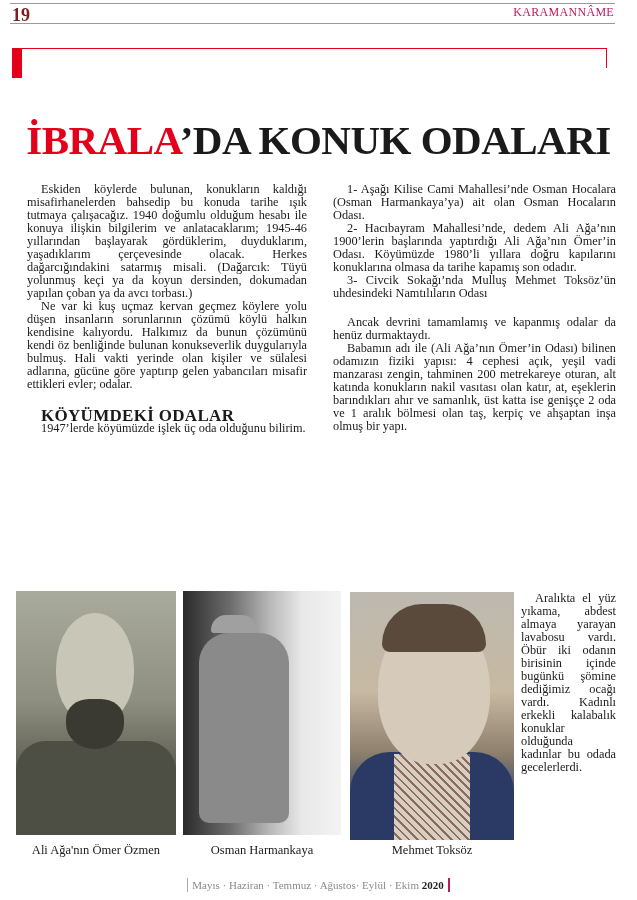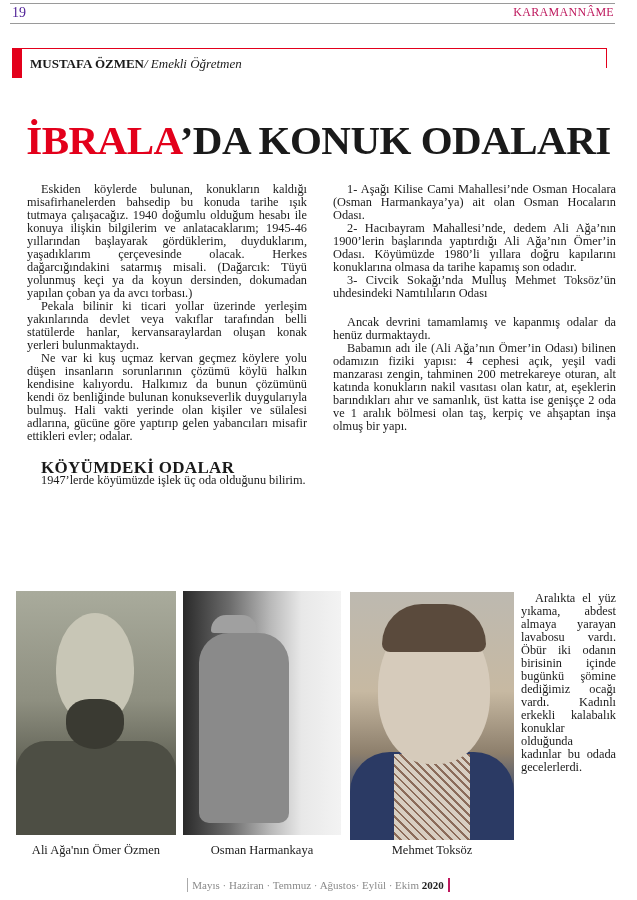--- a/index.html
+++ b/index.html
@@ -1,20 +1,20 @@
 <!DOCTYPE html>
 <html><head>
 <meta charset="utf-8">
 <style>
   * { margin: 0; padding: 0; box-sizing: border-box; }
   html, body { width: 637px; height: 900px; background: #ffffff; overflow: hidden; }
   body { position: relative; font-family: "Liberation Serif", "DejaVu Serif", serif; color: #1a1a1a; }
 
   .top-rule { position: absolute; left: 10px; width: 605px; height: 1px; background: #9a9a9a; }
-  .page-num { position: absolute; left: 12px; top: 5px; font-size: 14px; font-weight: normal; color: #4c1d95; }
+  .page-num { position: absolute; left: 12px; top: 5px; font-size: 18px; font-weight: bold; color: #7f1d1d; }
   .mag-name { position: absolute; right: 23px; top: 5px; font-size: 12px; letter-spacing: 0.3px; color: #be185d; }
 
   .author-bar { position: absolute; left: 12px; top: 48px; width: 605px; height: 30px; }
   .author-bar .red-block { position: absolute; left: 0; top: 0; width: 10px; height: 30px; background: #e3001b; }
   .author-bar .red-line { position: absolute; left: 10px; top: 0; width: 585px; height: 1px; background: #e3001b; }
   .author-bar .red-tick { position: absolute; left: 594px; top: 0; width: 1px; height: 20px; background: #e3001b; }
   .author-bar .author { position: absolute; left: 18px; top: 8px; font-size: 13px; }
   .author b { font-weight: bold; }
   .author i { font-style: italic; }
 
@@ -59,28 +59,26 @@
 
 <div class="top-rule" style="top:3px;"></div>
 <div class="page-num">19</div>
 <div class="mag-name">KARAMANNÂME</div>
 <div class="top-rule" style="top:23px;"></div>
 
 <div class="author-bar">
   <div class="red-block"></div>
   <div class="red-line"></div>
   <div class="red-tick"></div>
-  <div class="author"><b>MUSTAFA ÖZMEN</b><i>/ Emekli Öğretmen</i></div>
 </div>
 
 <h1 class="title"><span class="red">İBRALA</span><span>’DA KONUK ODALARI</span></h1>
 
 <div class="col col-left">
   <p>Eskiden köylerde bulunan, konukların kaldığı misafirhanelerden bahsedip bu konuda tarihe ışık tutmaya çalışacağız. 1940 doğumlu olduğum hesabı ile konuya ilişkin bilgilerim ve anlatacaklarım; 1945-46 yıllarından başlayarak gördüklerim, duyduklarım, yaşadıklarım çerçevesinde olacak. Herkes dağarcığındakini satarmış misali. (Dağarcık: Tüyü yolunmuş keçi ya da koyun dersinden, dokumadan yapılan çoban ya da avcı torbası.)</p>
-  <p>Pekala bilinir ki ticari yollar üzerinde yerleşim yakınlarında devlet veya vakıflar tarafından belli statülerde hanlar, kervansaraylardan oluşan konak yerleri bulunmaktaydı.</p>
   <p>Ne var ki kuş uçmaz kervan geçmez köylere yolu düşen insanların sorunlarının çözümü köylü halkın kendisine kalıyordu. Halkımız da bunun çözümünü kendi öz benliğinde bulunan konukseverlik duygularıyla bulmuş. Hali vakti yerinde olan kişiler ve sülalesi adlarına, gücüne göre yaptırıp gelen yabancıları misafir ettikleri evler; odalar.</p>
   <div class="section-head">KÖYÜMDEKİ ODALAR</div>
   <p>1947’lerde köyümüzde işlek üç oda olduğunu bilirim.</p>
 </div>
 
 <div class="col col-right">
   <p>1- Aşağı Kilise Cami Mahallesi’nde Osman Hocalara (Osman Harmankaya’ya) ait olan Osman Hocaların Odası.</p>
   <p>2- Hacıbayram Mahallesi’nde, dedem Ali Ağa’nın 1900’lerin başlarında yaptırdığı Ali Ağa’nın Ömer’in Odası. Köyümüzde 1980’li yıllara doğru kapılarını konuklarına olmasa da tarihe kapamış son odadır.</p>
   <p>3- Civcik Sokağı’nda Mulluş Mehmet Toksöz’ün uhdesindeki Namtılıların Odası</p>
   <div class="gap"></div>

